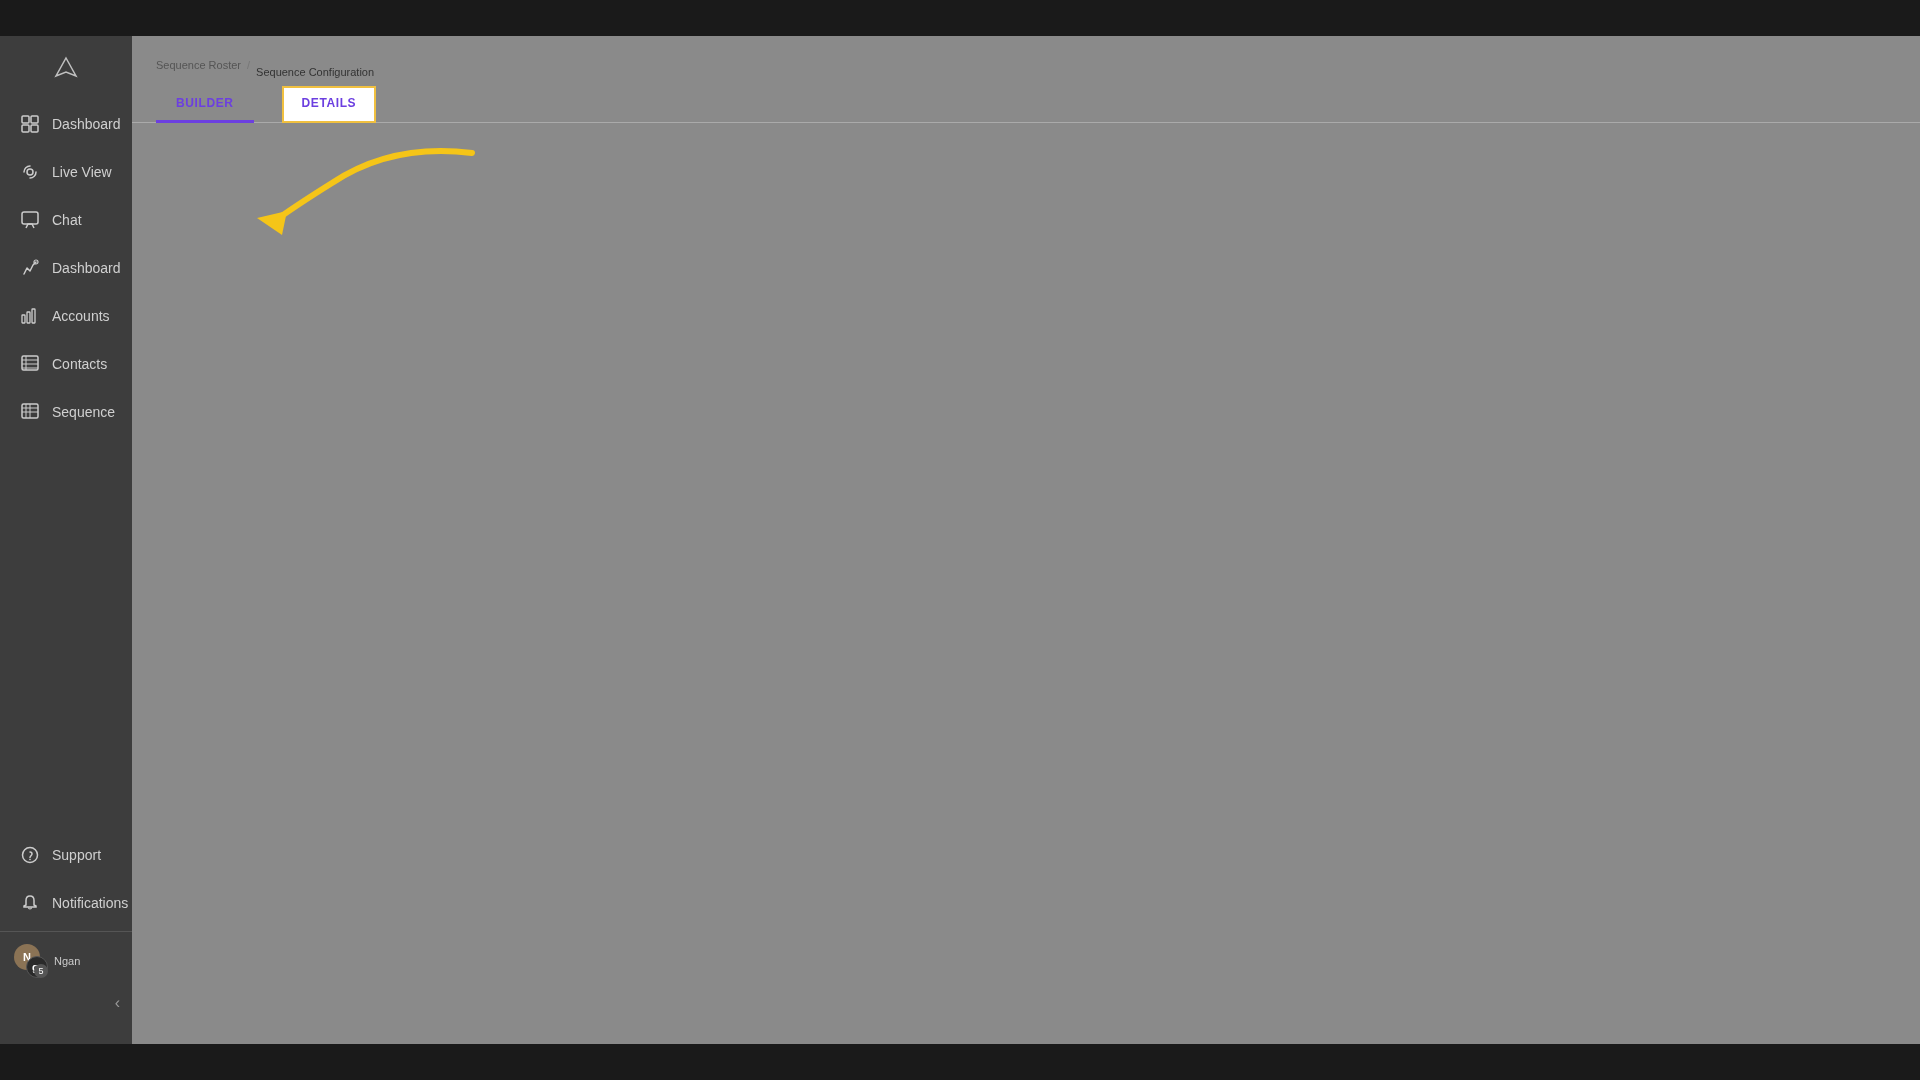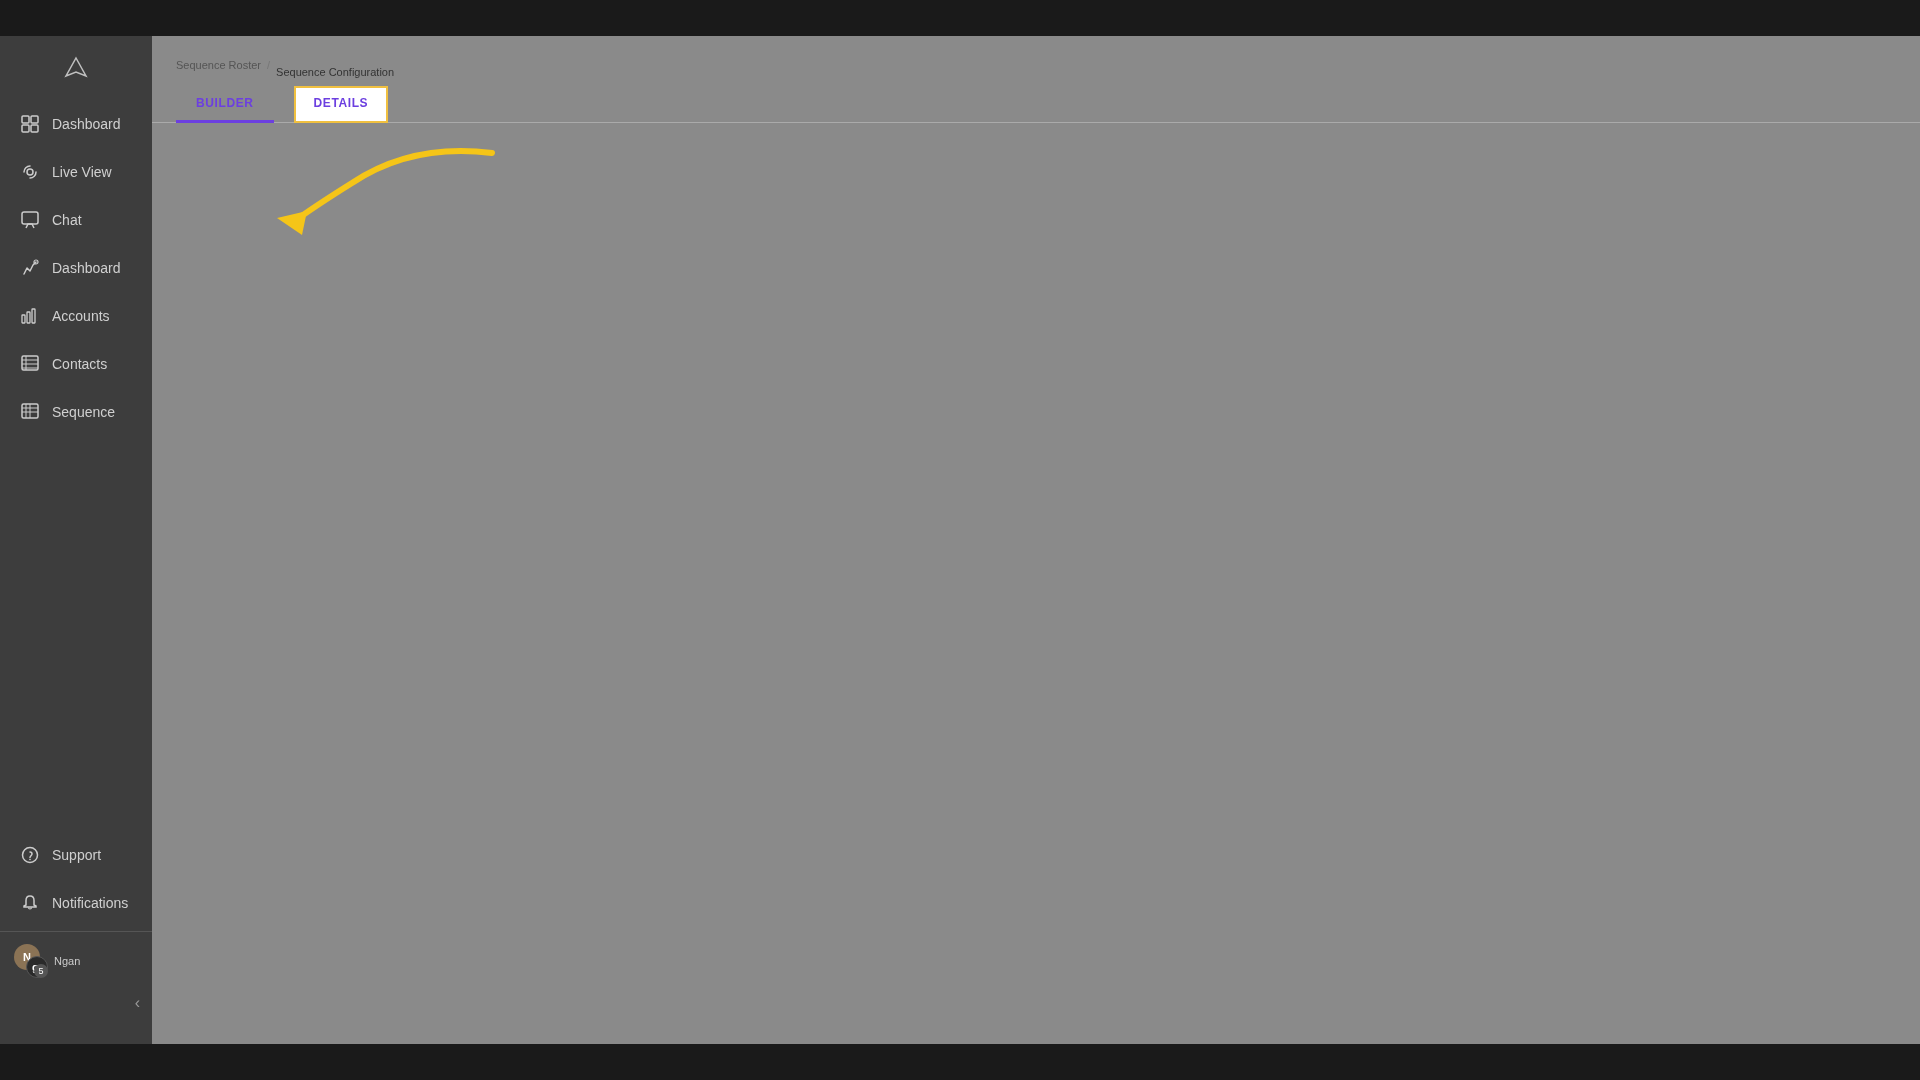--- a/index.html
+++ b/index.html
@@ -21,21 +21,21 @@
       height: 36px;
       background: #1a1a1a;
       flex-shrink: 0;
     }
     .main-area {
       flex: 1;
       display: flex;
       overflow: hidden;
     }
     .sidebar {
-      width: 152px;
+      width: 132px;
       background: #3d3d3d;
       display: flex;
       flex-direction: column;
       padding: 0;
       flex-shrink: 0;
     }
     .sidebar-top {
       flex: 1;
     }
     .sidebar-bottom {
@@ -113,21 +113,21 @@
       color: white;
       font-size: 11px;
       padding: 2px 8px;
       border-radius: 3px;
       font-weight: 500;
     }
     .tabs-row {
       display: flex;
       border-bottom: 1px solid #aaa;
       padding: 0 24px;
-      gap: 0;
+      gap: 8px;
     }
     .tab {
       padding: 10px 20px;
       font-size: 12px;
       font-weight: 600;
       color: #666;
       cursor: pointer;
       letter-spacing: 0.05em;
       text-transform: uppercase;
       border-bottom: 3px solid transparent;

